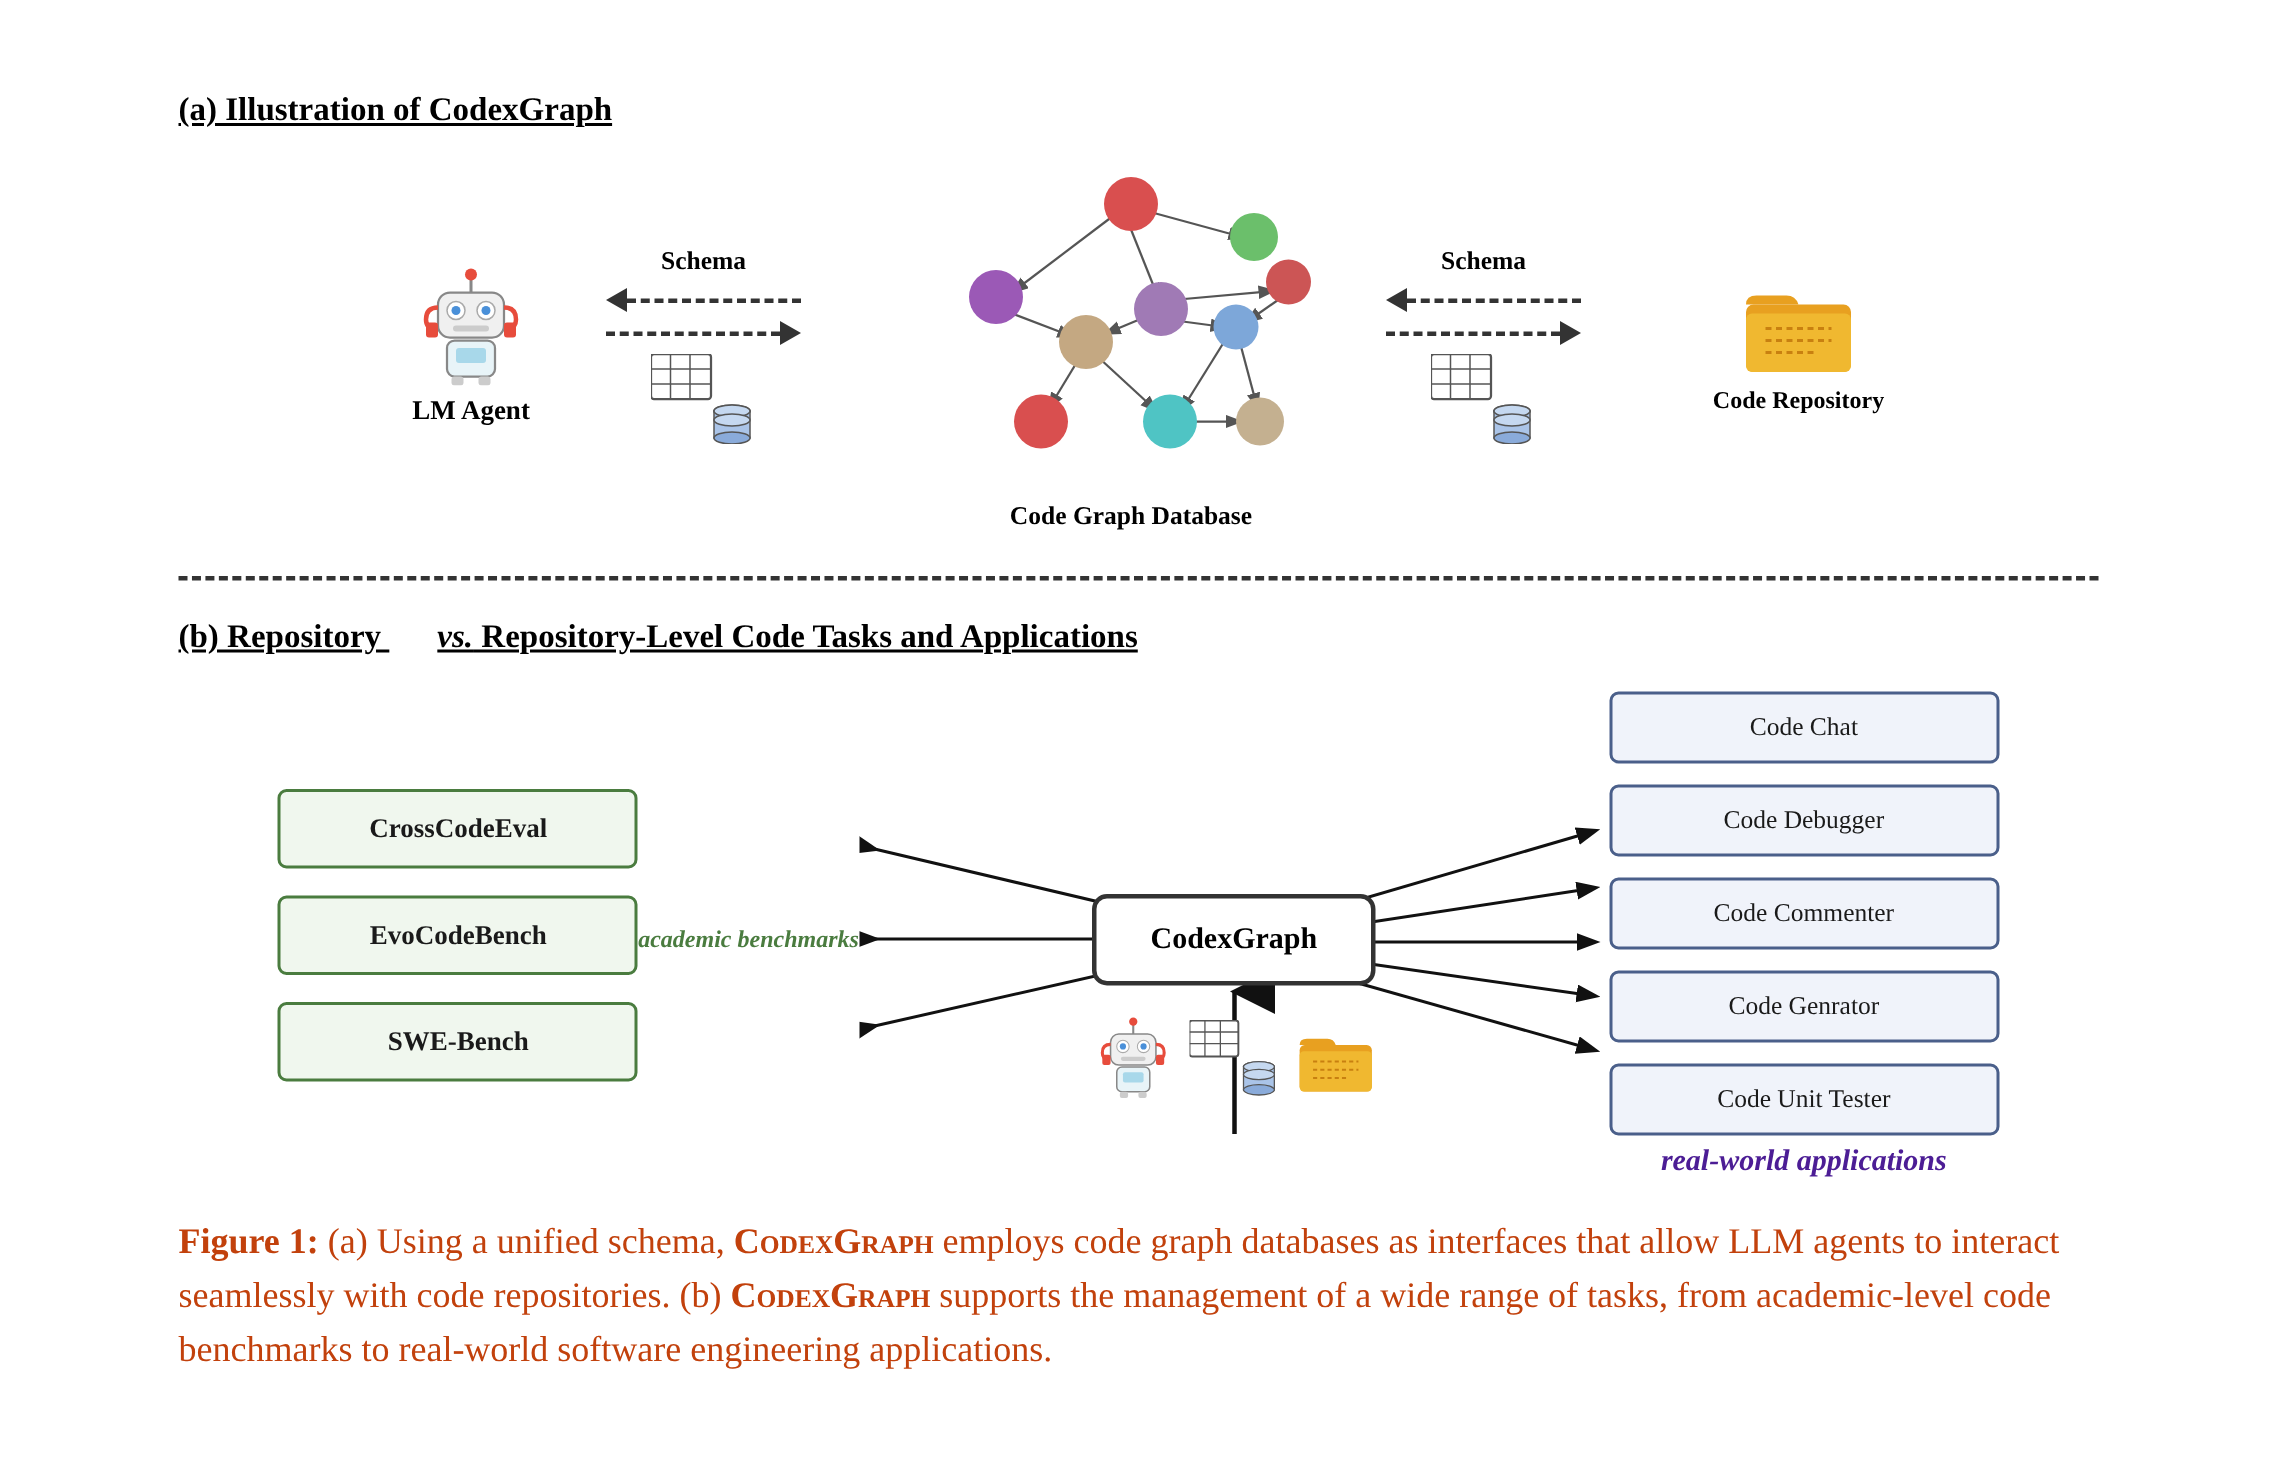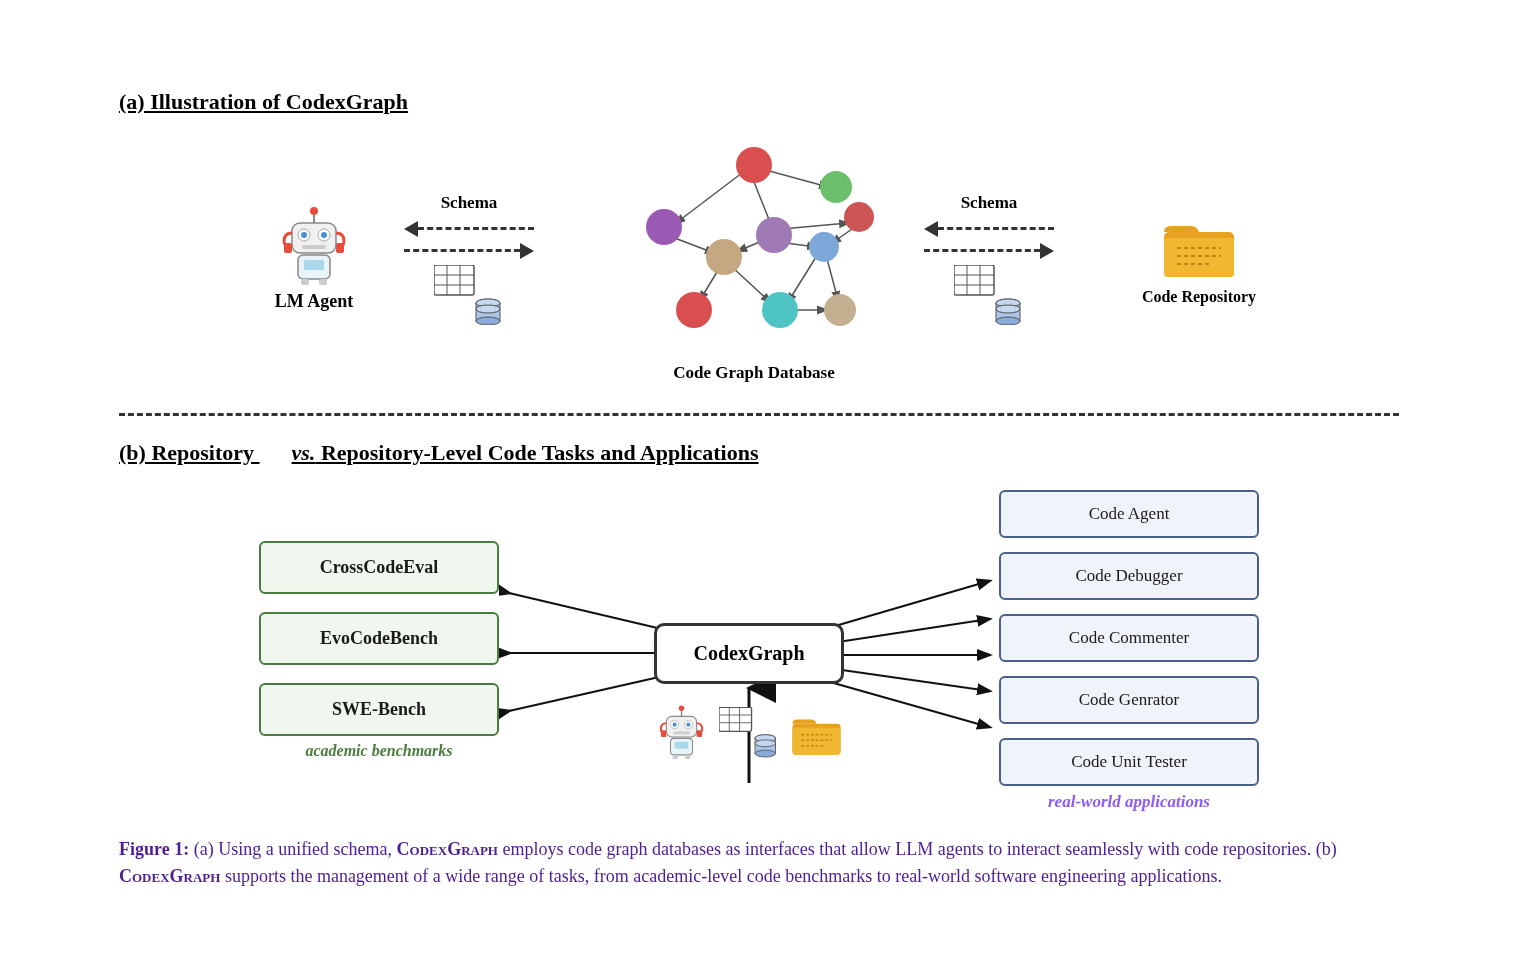--- a/index.html
+++ b/index.html
@@ -204,31 +204,31 @@
       padding: 12px 20px;
       text-align: center;
       font-size: 17px;
       font-weight: normal;
       color: #1a1a1a;
       background: #f0f3fa;
     }
     .applications-label {
       text-align: center;
       font-style: italic;
-      color: #8b5cf6;
-      font-size: 17px;
+      color: #4c1d95;
+      font-size: 20px;
       margin-top: 6px;
       font-weight: bold;
     }
 
     
     .figure-caption {
-      font-size: 18px;
+      font-size: 24px;
       line-height: 1.5;
-      color: #4c1d95;
+      color: #c2410c;
       margin-top: 10px;
     }
     .caption-codexgraph {
       font-variant: small-caps;
       font-weight: bold;
     }
   </style>
 </head>
 <body>
 
@@ -401,21 +401,21 @@
 
   <hr class="dashed-divider">
 
   <div>
     <div class="section-b-title">
       <span>(b) Repository </span><em>vs.</em><span> Repository-Level Code Tasks and Applications</span>
     </div>
 
     <div class="section-b-content" style="position:relative;">
 
-      <div style="display:flex;flex-direction:column;align-items:center;">
+      <div style="display:flex;flex-direction:row;align-items:center;">
         <div class="benchmarks-col">
           <div class="benchmark-box">CrossCodeEval</div>
           <div class="benchmark-box">EvoCodeBench</div>
           <div class="benchmark-box">SWE-Bench</div>
         </div>
         <div class="benchmarks-label">academic benchmarks</div>
       </div>
 
       <div style="position:relative; width:500px; display:flex; flex-direction:column; align-items:center;">
 
@@ -497,21 +497,21 @@
             <rect x="5" y="26" width="70" height="39" rx="4" fill="#f0b830"></rect>
             <line x1="18" y1="36" x2="62" y2="36" stroke="#c88010" stroke-width="2" stroke-dasharray="4,3"></line>
             <line x1="18" y1="44" x2="62" y2="44" stroke="#c88010" stroke-width="2" stroke-dasharray="4,3"></line>
             <line x1="18" y1="52" x2="50" y2="52" stroke="#c88010" stroke-width="2" stroke-dasharray="4,3"></line>
           </svg>
         </div>
       </div>
 
       <div style="display:flex;flex-direction:column;align-items:center;">
         <div class="applications-col">
-          <div class="app-box">Code Agent</div>
+          <div class="app-box">Code Chat</div>
           <div class="app-box">Code Debugger</div>
           <div class="app-box">Code Commenter</div>
           <div class="app-box">Code Genrator</div>
           <div class="app-box">Code Unit Tester</div>
         </div>
         <div class="applications-label">real-world applications</div>
       </div>
 
     </div>
   </div>

